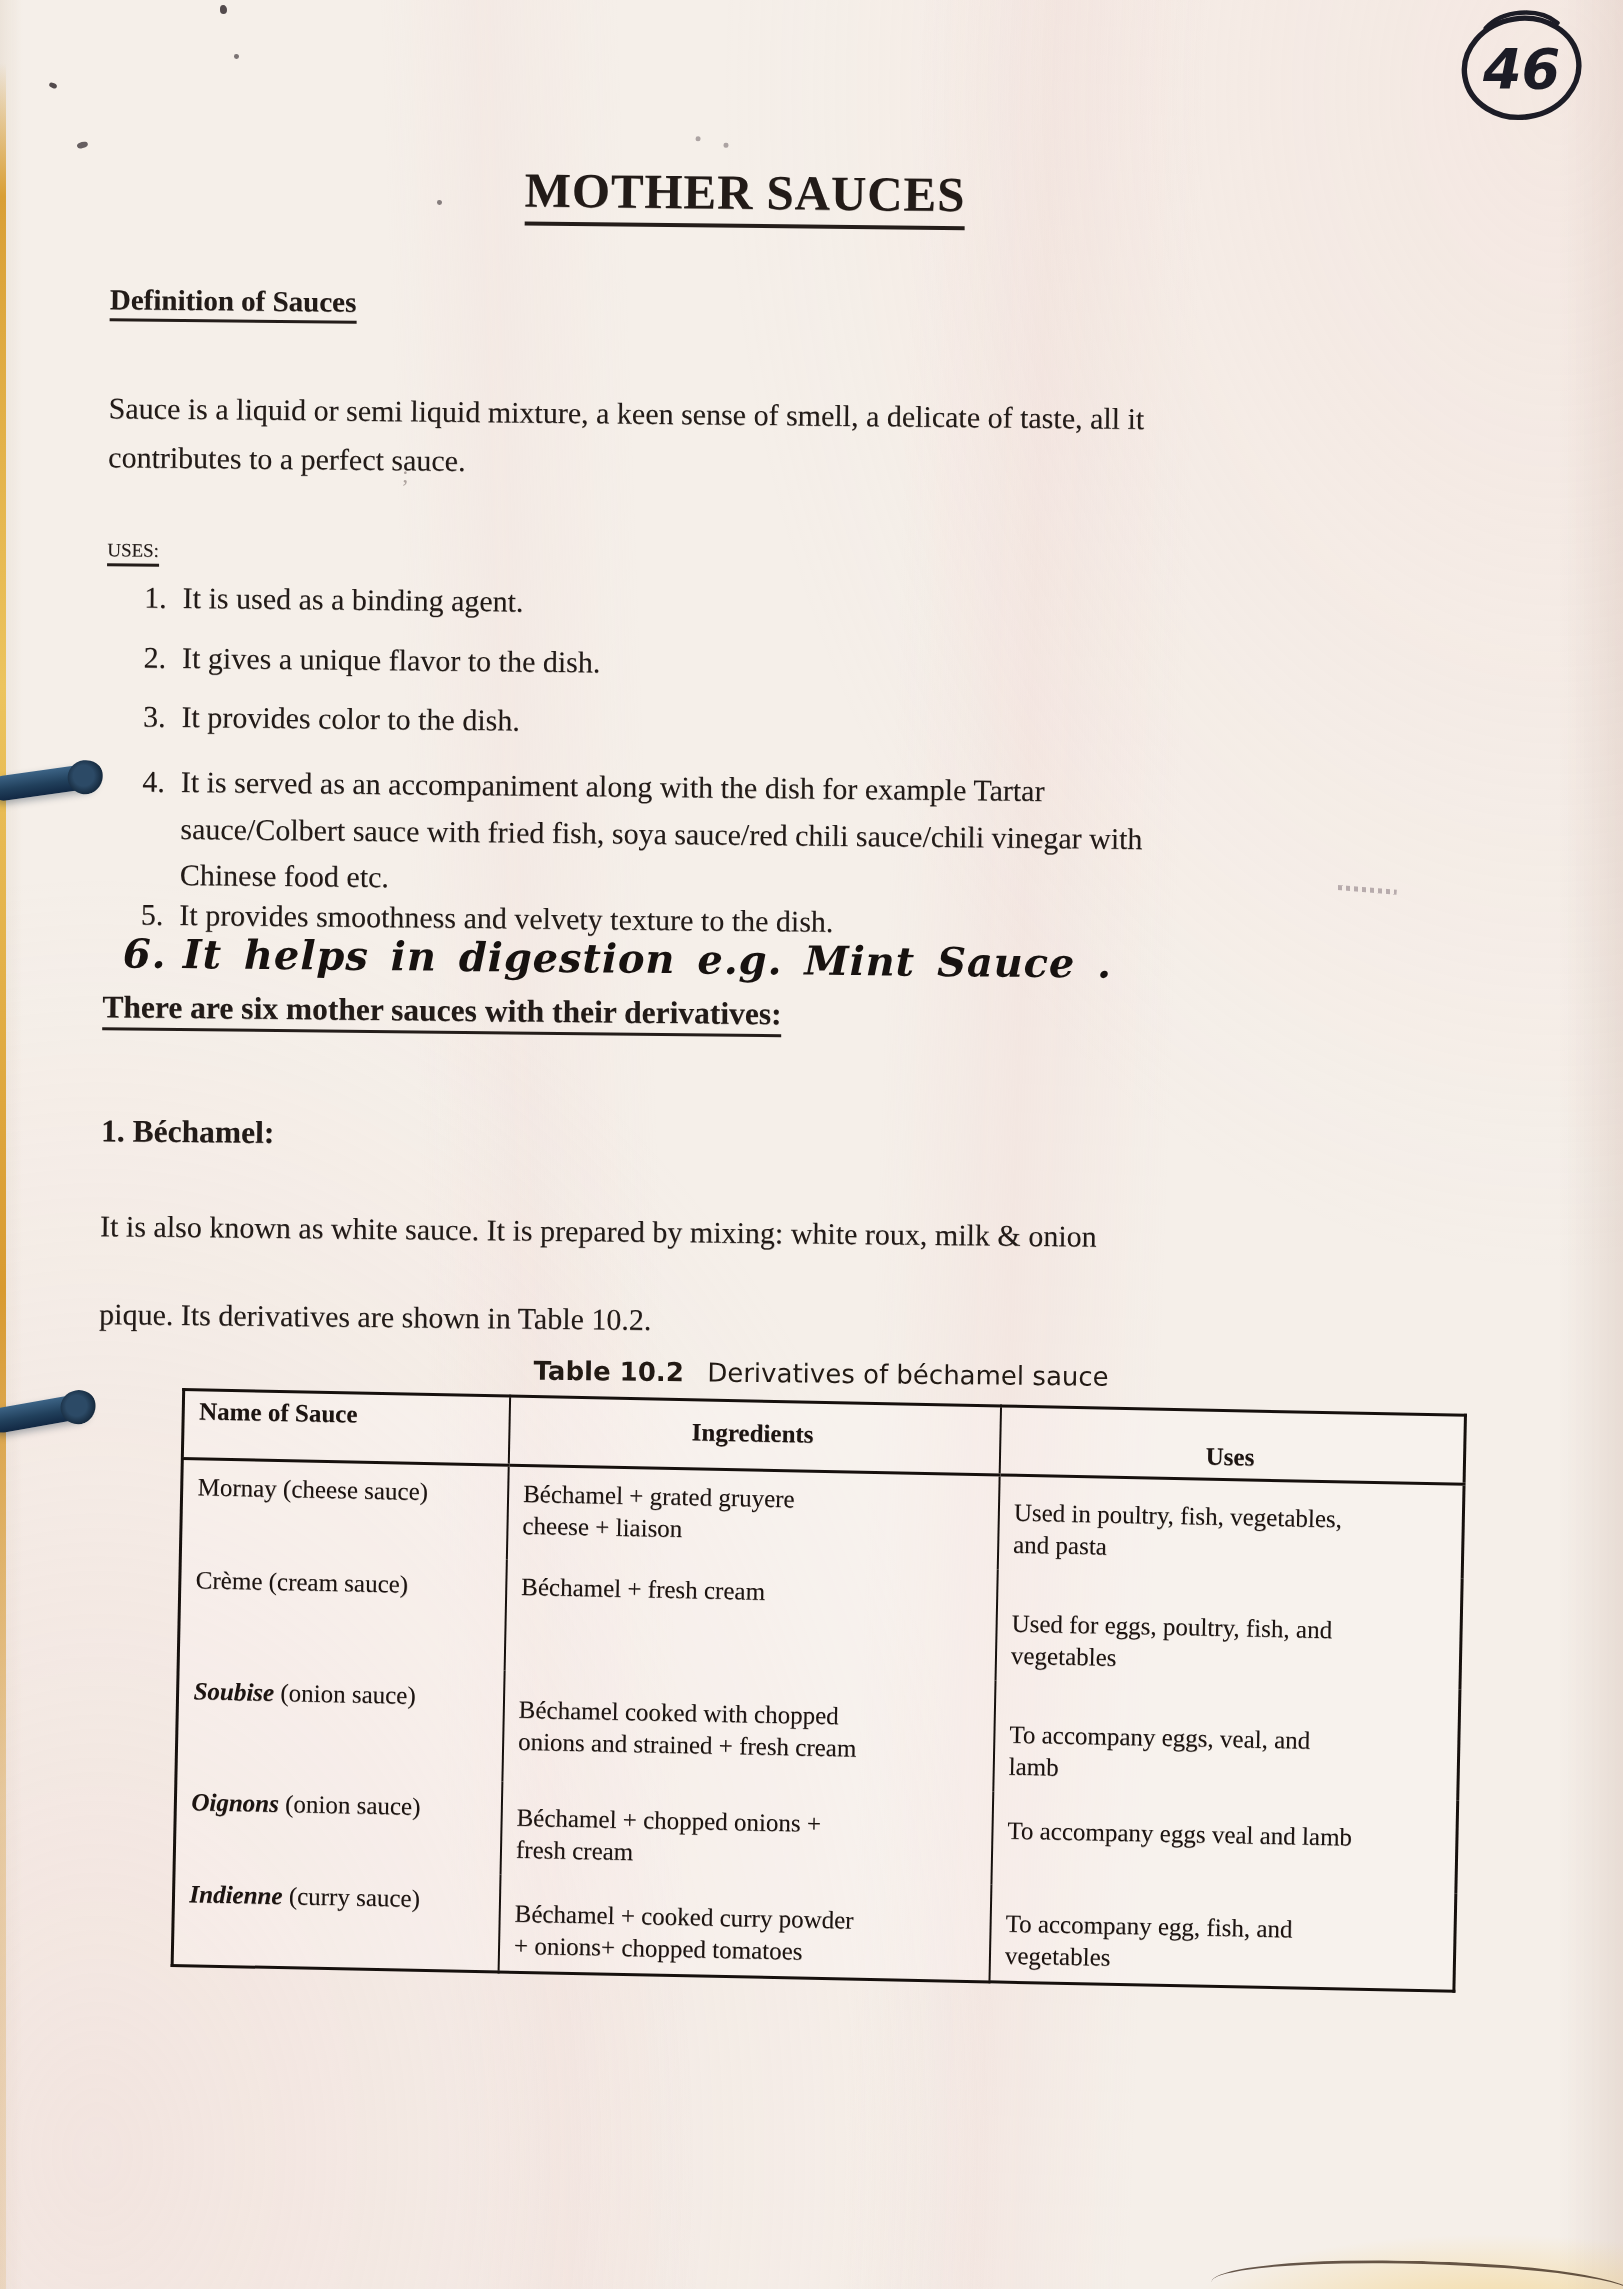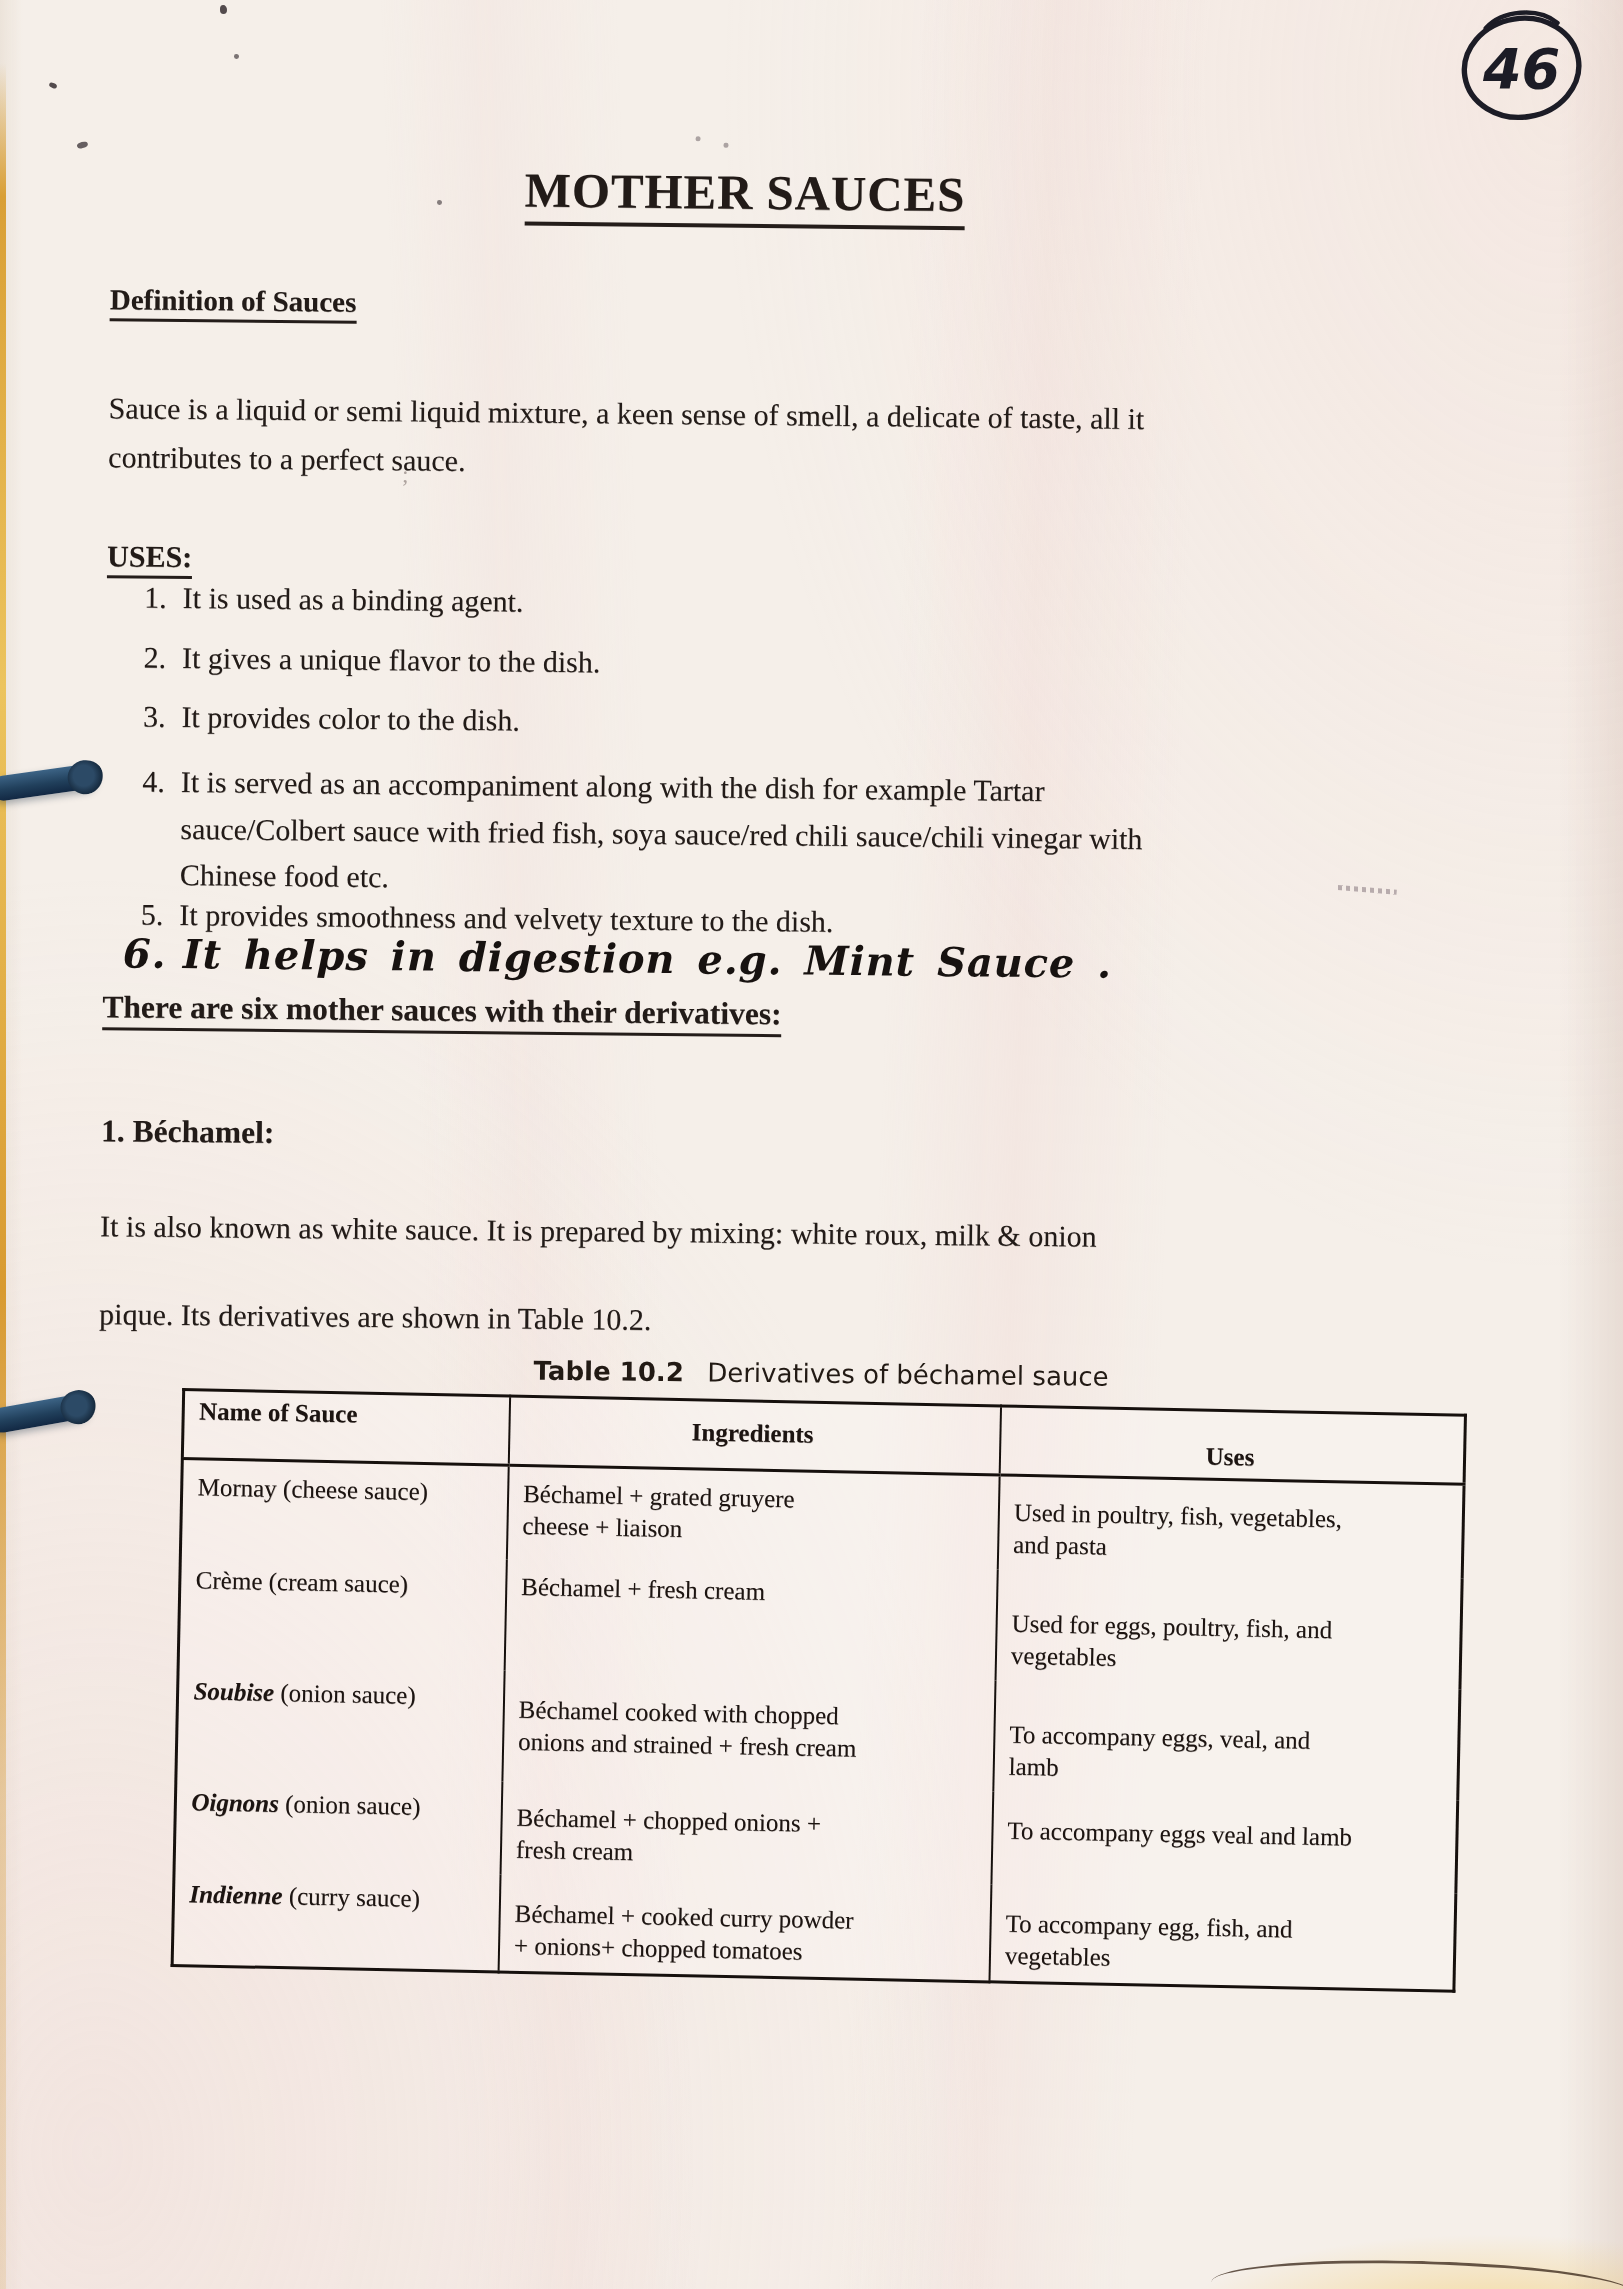--- a/index.html
+++ b/index.html
@@ -51,21 +51,21 @@
 
   
   #page-number-wrap{position:absolute;left:1446px;top:5.4px;width:153px;height:122px;}
 
   
   .title{left:0;top:160px;width:1494px;text-align:center;font-size:49px;font-weight:700;letter-spacing:0.9px;}
   .title .underlined{border-bottom:4.5px solid #241d1a;padding-bottom:3.6px;}
   .h-def{left:113px;top:286px;font-size:29px;font-weight:700;}
   .underline{border-bottom:3.6px solid #241d1a;padding-bottom:2.7px;}
   .para-def{left:113px;top:387px;width:1368px;font-size:30px;line-height:1.62;}
-  .h-uses{left:113px;top:542px;font-size:30px;font-weight:700;}
+  .h-uses{left:113px;top:542px;font-size:19px;font-weight:400;}
   .use-item{display:flex;left:135px;font-size:30px;}
   .use-item .num{width:38px;flex:0 0 38px;text-align:right;margin-right:16px;}
   #use-1{top:583px;}#use-2{top:643px;}#use-3{top:702px;}
   #use-4{top:761px;width:1350px;line-height:1.55;}
   #use-5{top:900px;}
   .hand{font-family:"DejaVu Serif","Liberation Serif",serif;font-style:italic;font-weight:600;color:#171210;}
   #use-6{top:932px;font-size:40px;left:133px;letter-spacing:0.9px;word-spacing:7.2px;}
   #use-6 .num{width:40px;flex:0 0 40px;margin-right:20px;text-align:right;}
   .h-six{left:113px;top:992px;font-size:31.5px;font-weight:700;}
   .h-bechamel{left:113px;top:1116px;font-size:31.5px;font-weight:700;}

